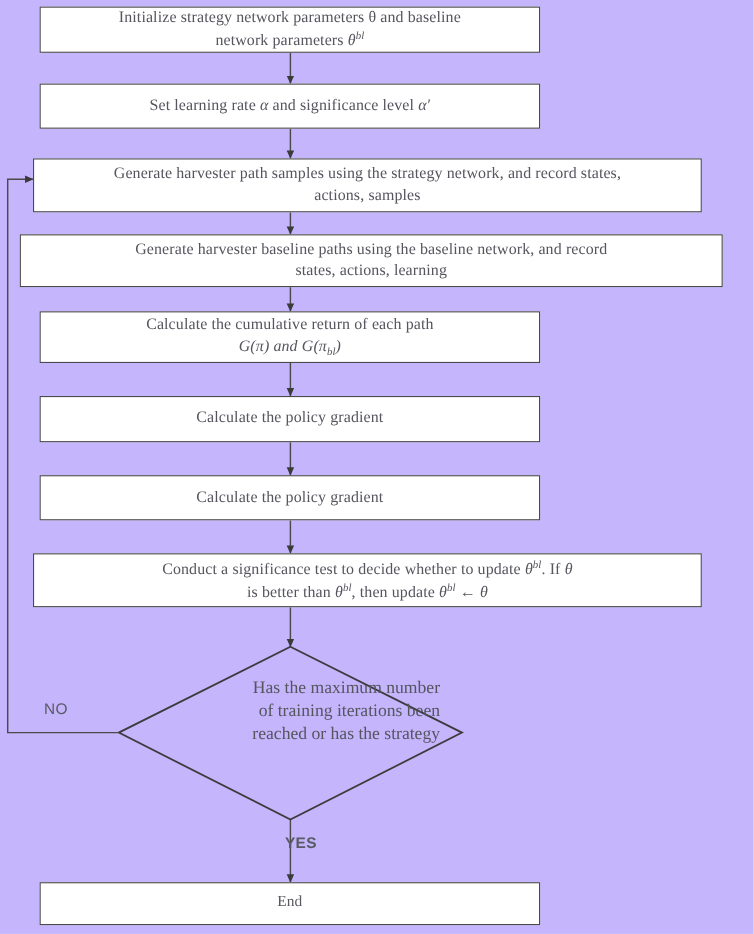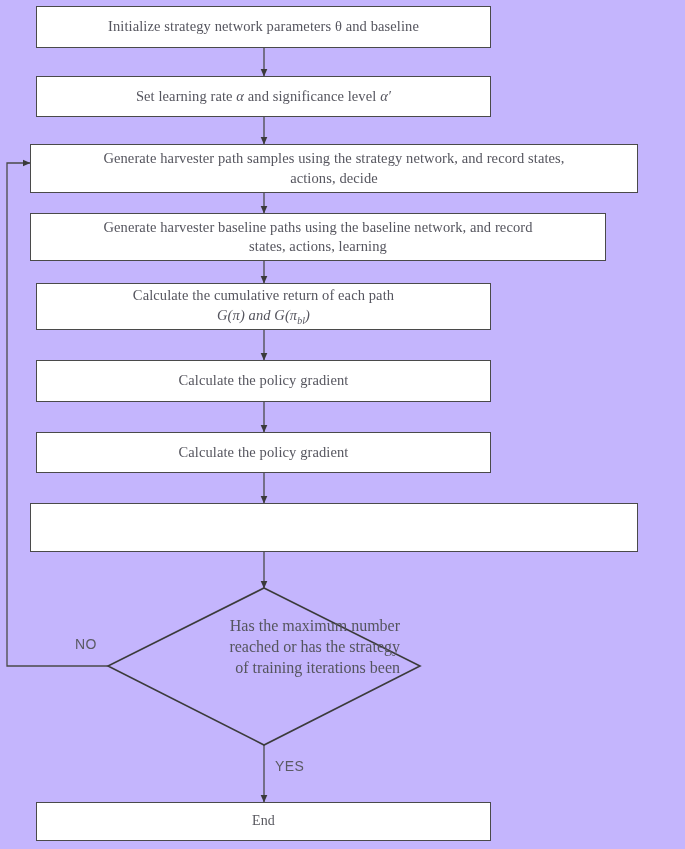--- a/index.html
+++ b/index.html
@@ -104,39 +104,42 @@
     <line x1="264" y1="745" x2="264" y2="802" stroke="#4a4a4a" stroke-width="1.3" marker-end="url(#arrowhead)"></line>
 
     <polygon points="264,588 420,666 264,745 108,666" fill="none" stroke="#3b3b3b" stroke-width="1.6"></polygon>
 
     <path d="M108,666 L7,666 L7,163 L30,163" fill="none" stroke="#4a4a4a" stroke-width="1.3" marker-end="url(#arrowhead)"></path>
   </svg>
 
   <div class="node" style="left:36px; top:6px; width:455px; height:42px;">
     <div class="inner">
       <div>Initialize strategy network parameters θ and baseline</div>
+      <div>
+        <span>network parameters </span><span class="mathi">θ</span><sup>bl</sup>
+      </div>
     </div>
   </div>
 
   <div class="node" style="left:36px; top:76px; width:455px; height:41px;">
     <div class="inner">
       <div>
         <span>Set learning rate </span><span class="mathi">α</span><span> and significance level </span><span class="mathi">α′</span>
       </div>
     </div>
   </div>
 
   <div class="node" style="left:30px; top:144px; width:608px; height:49px;justify-content:flex-end;">
     <div class="inner">
       <div>Generate harvester path samples using the strategy network, and record states,</div>
-      <div>actions, decide</div>
+      <div>actions, samples</div>
     </div>
   </div>
 
-  <div class="node" style="left:30px; top:213px; width:576px; height:48px;">
+  <div class="node" style="left:18px; top:213px; width:639px; height:48px;">
     <div class="inner">
       <div>Generate harvester baseline paths using the baseline network, and record</div>
       <div>states, actions, learning</div>
     </div>
   </div>
 
   <div class="node" style="left:36px; top:283px; width:455px; height:47px;">
     <div class="inner">
       <div>Calculate the cumulative return of each path</div>
       <div class="mathi">
@@ -152,32 +155,38 @@
   </div>
 
   <div class="node" style="left:36px; top:432px; width:455px; height:41px;">
     <div class="inner">
       <div>Calculate the policy gradient</div>
     </div>
   </div>
 
   <div class="node" style="left:30px; top:503px; width:608px; height:49px;">
     <div class="inner">
+      <div>
+        <span>Conduct a significance test to decide whether to update </span><span class="mathi">θ</span><sup>bl</sup><span>. If </span><span class="mathi">θ</span>
+      </div>
+      <div>
+        <span>is better than </span><span class="mathi">θ</span><sup>bl</sup><span>, then update </span><span class="mathi">θ</span><sup>bl</sup><span> ← </span><span class="mathi">θ</span>
+      </div>
     </div>
   </div>
 
   <div class="diamond-text" style="left:128px; top:616px; width:272px;">
     <div>Has the maximum number</div>
+    <div>of training iterations been</div>
     <div>reached or has the strategy</div>
-    <div>of training iterations been</div>
   </div>
 
-  <div class="label" style="left:40px; top:636px;margin-left:35px;">NO</div>
+  <div class="label" style="left:40px; top:636px;">NO</div>
 
-  <div class="label" style="left:275px; top:758px;">YES</div>
+  <div class="label" style="left:259px; top:758px;font-weight:bold;">YES</div>
 
   <div class="node" style="left:36px; top:802px; width:455px; height:39px;">
     <div class="inner">
       <div class="mono-sans">End</div>
     </div>
   </div>
 
 </div>
 
 </body></html>

